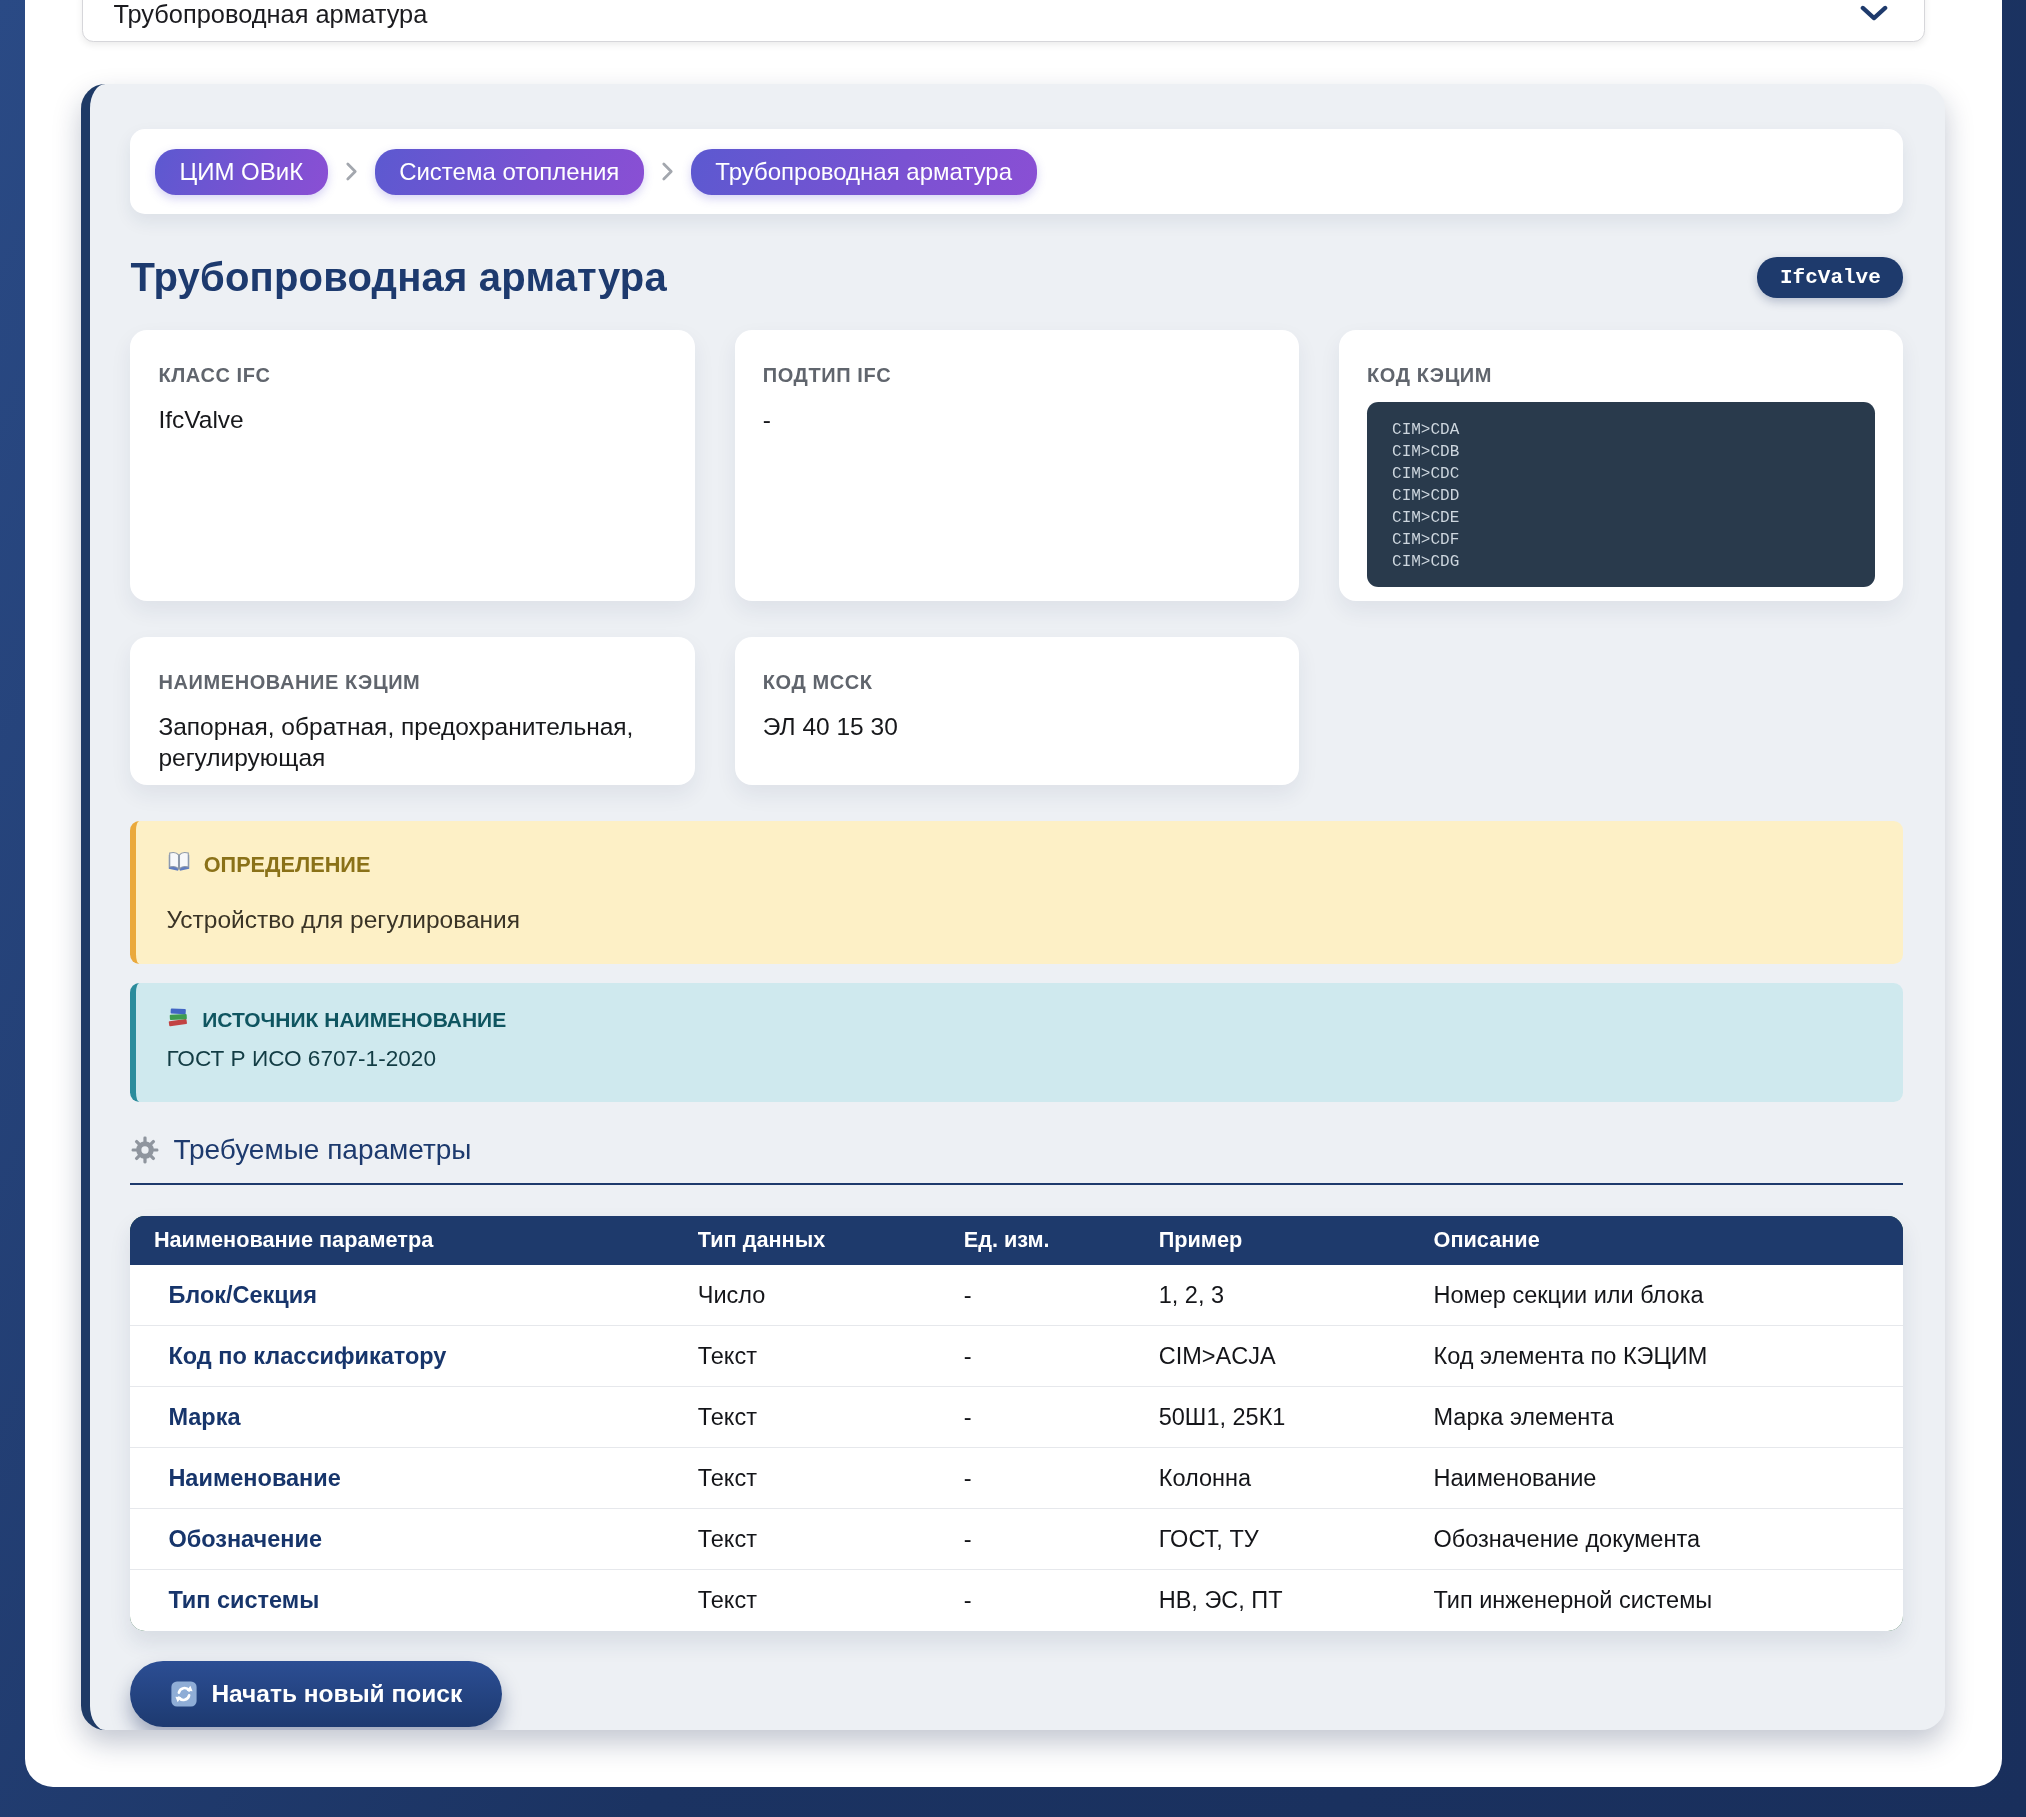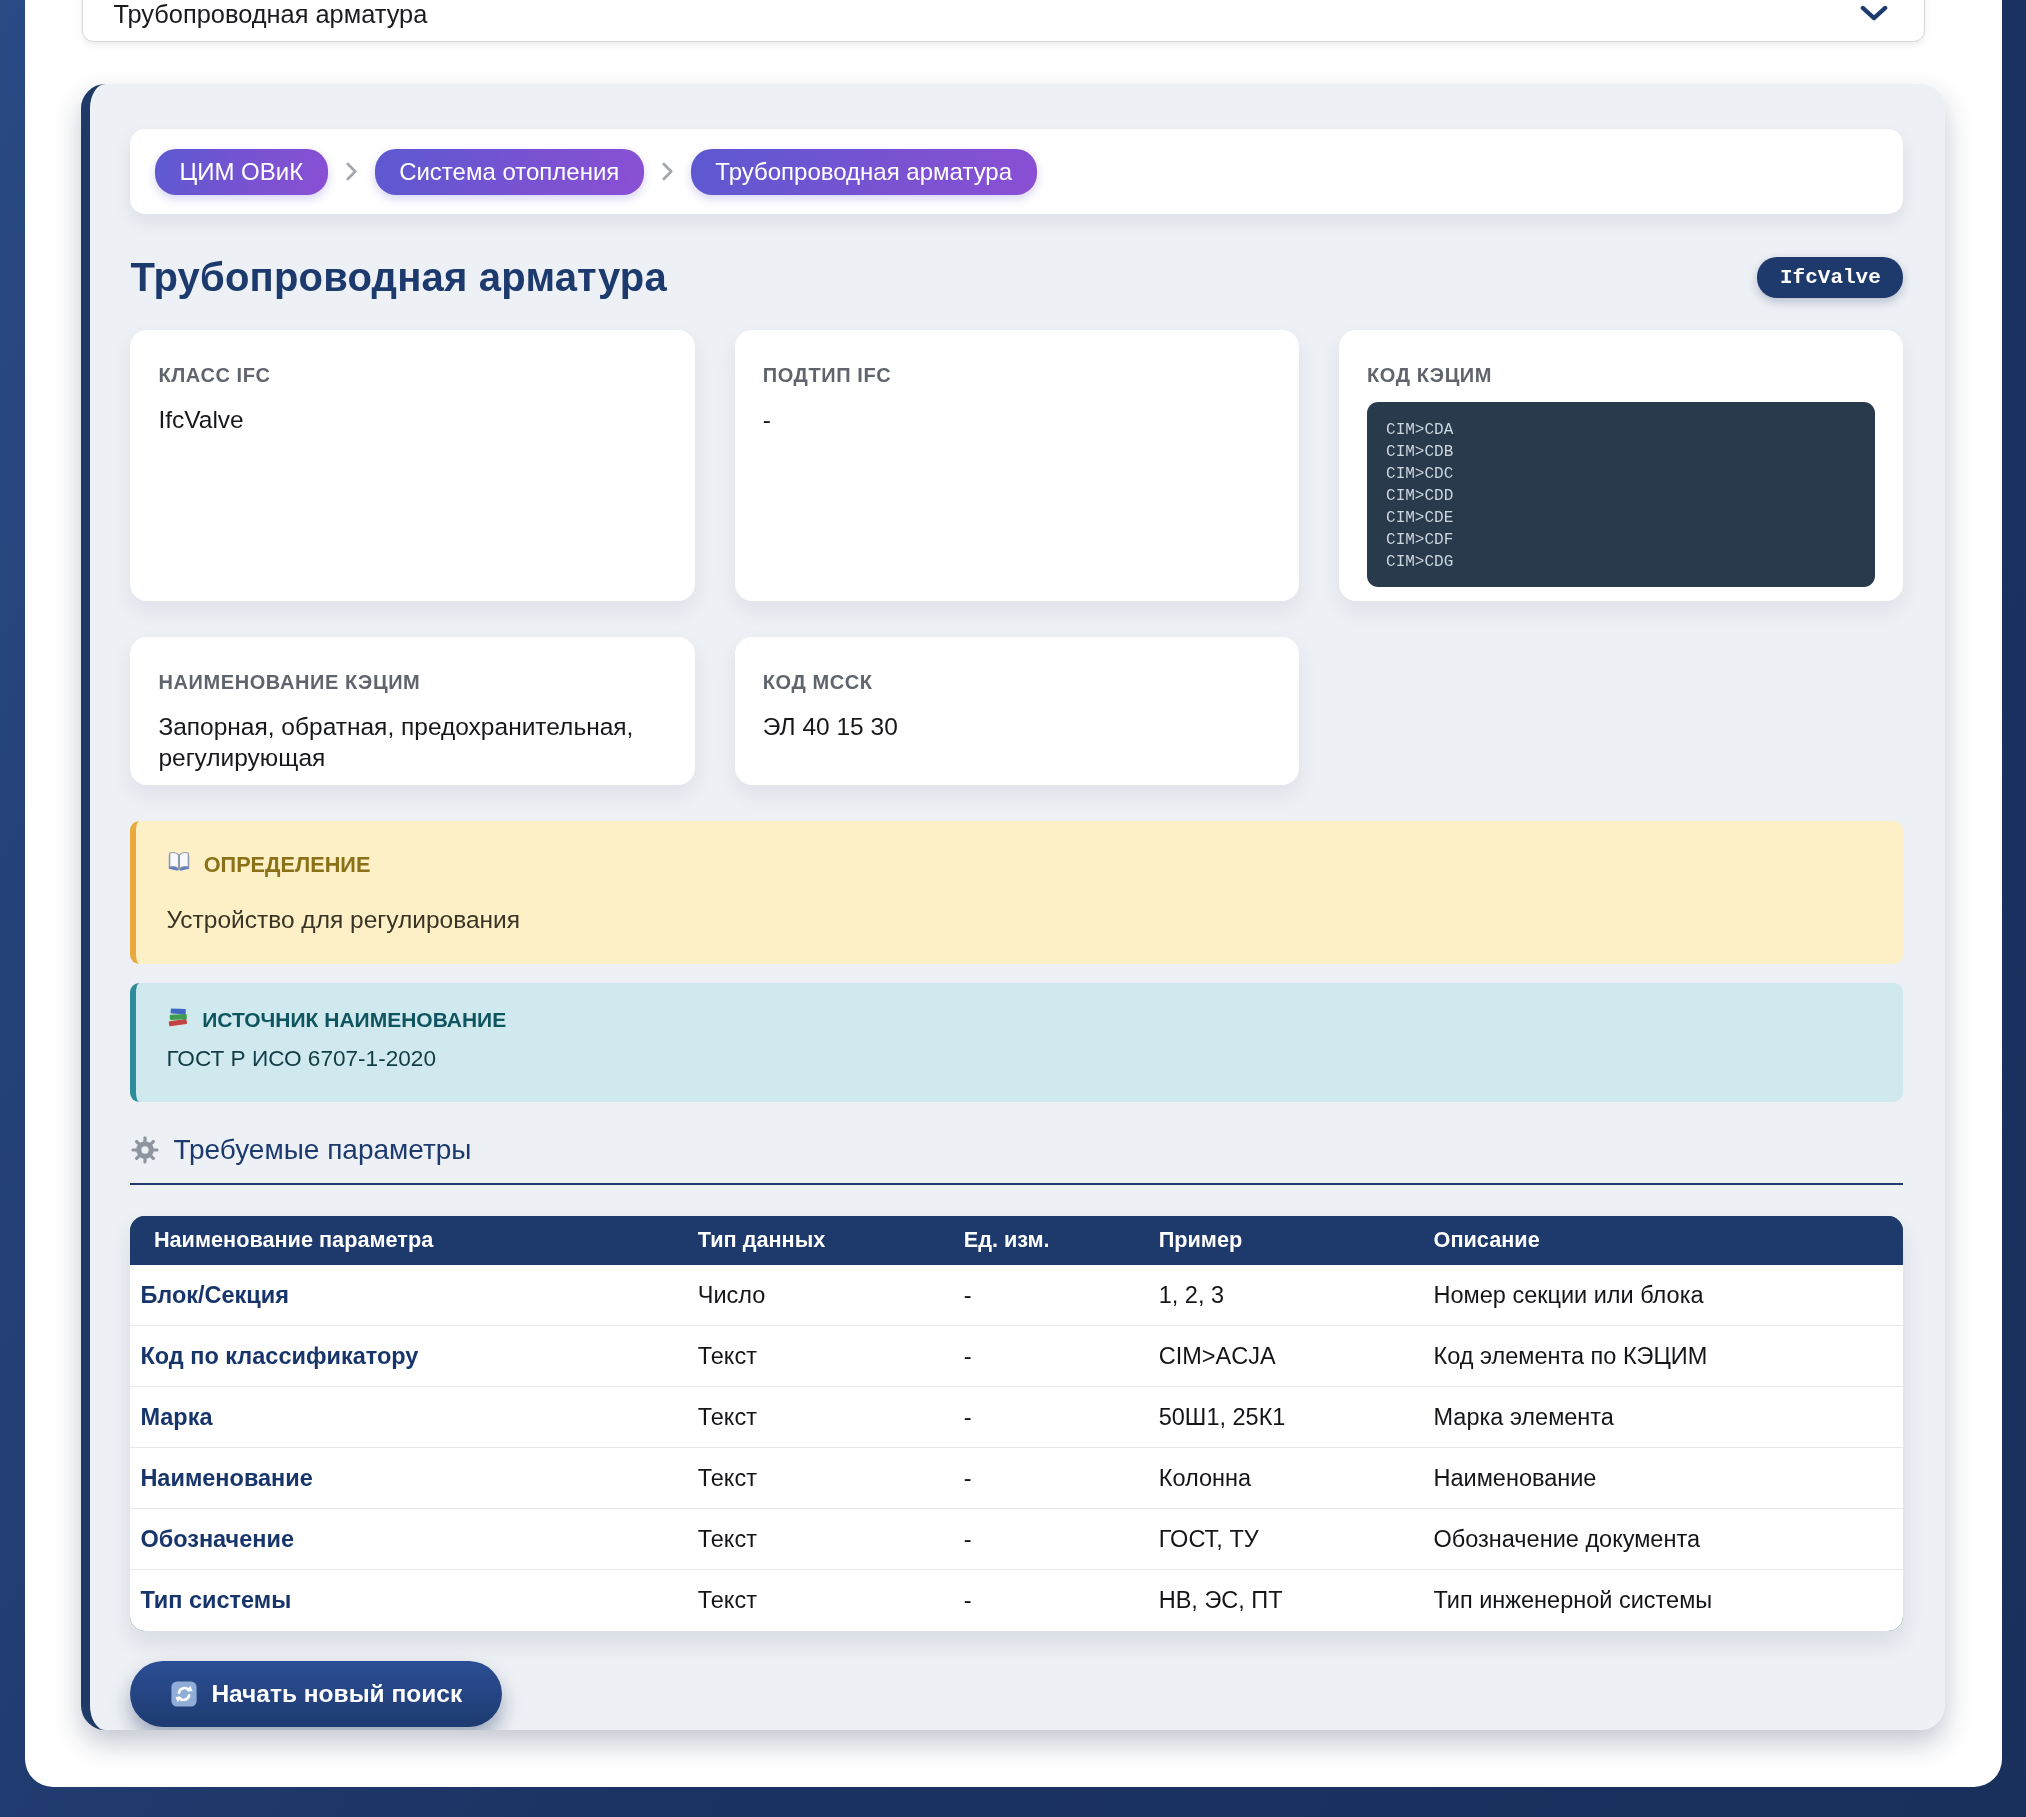--- a/index.html
+++ b/index.html
@@ -39,21 +39,21 @@
 
   .grid3 { display:grid; grid-template-columns:1fr 1fr 1fr; gap:40px; margin-top:30px; }
   .card { background:#fff; border-radius:17px; padding:34px 28px;
           box-shadow:0 9.4px 21px rgba(25,45,90,.07); }
   .row1 .card { height:271px; }
   .row2 { margin-top:36px; }
   .row2 .card { height:148px; }
   .card-label { font-size:20px; font-weight:bold; color:#60656d; letter-spacing:0.6px; }
   .card-value { margin-top:17px; font-size:24.5px; color:#17181b; line-height:31px; max-width:527px; }
   .code-block { margin-top:15px; background:#293a4c; border-radius:11.3px; height:185px;
-                padding:17px 19px; overflow:hidden; }
+                padding:17px 25px; overflow:hidden; }
   .code-block pre { font-family:"Liberation Mono", monospace; font-size:16px; line-height:22px;
                     color:#cdd6de; }
 
   .callout { border-radius:9.4px; padding:30px 30px; }
   .callout-def { margin-top:36px; min-height:134px; background:#fdf0c6; border-left:6.6px solid #eaa93c; }
   .callout-src { margin-top:19px; min-height:98px; background:#cfe9ee; border-left:6.6px solid #2b8c9c;
                  padding-top:22.6px; }
   .callout-title { display:flex; align-items:center; gap:11.3px; font-weight:bold; }
   .callout-def .callout-title { color:#8a7118; font-size:21.7px; }
   .callout-src .callout-title { color:#0f5560; font-size:21px; }
@@ -66,21 +66,21 @@
 
   .tbl-wrap { margin-top:31px; border-radius:15px; overflow:hidden;
               box-shadow:0 11.3px 21px rgba(25,45,90,.10); }
   table { width:100%; border-collapse:collapse; table-layout:fixed; background:#14532d; }
   thead th { background:#1e3a6c; color:#fff; font-size:21.7px; font-weight:bold; text-align:left;
              height:49px; padding:0 9.4px 0 0; }
   thead th.c0 { padding-left:23.5px; }
   tbody td { height:61px; font-size:23.5px; color:#141519; padding:0 9.4px 0 0; vertical-align:middle;
              border-top:1.9px solid #e6e8ec; background:#fff; }
   tbody tr:first-child td { border-top:none; }
-  tbody td.c0 { padding-left:10px; font-weight:bold; color:#17356b; }
+  tbody td.c0 { padding-left:38px; font-weight:bold; color:#17356b; }
 
   .search-btn { margin-top:30px; display:inline-flex; align-items:center; gap:13px;
                 height:66px; padding:0 40px; border:none; border-radius:33px; cursor:pointer;
                 background:linear-gradient(180deg,#2c4e94 0%, #1d3a70 100%);
                 box-shadow:0 11.3px 19px rgba(15,35,85,.35);
                 color:#fff; font-size:24.5px; font-weight:bold; font-family:"Liberation Sans", sans-serif; }
 </style>
 </head>
 <body>
 

